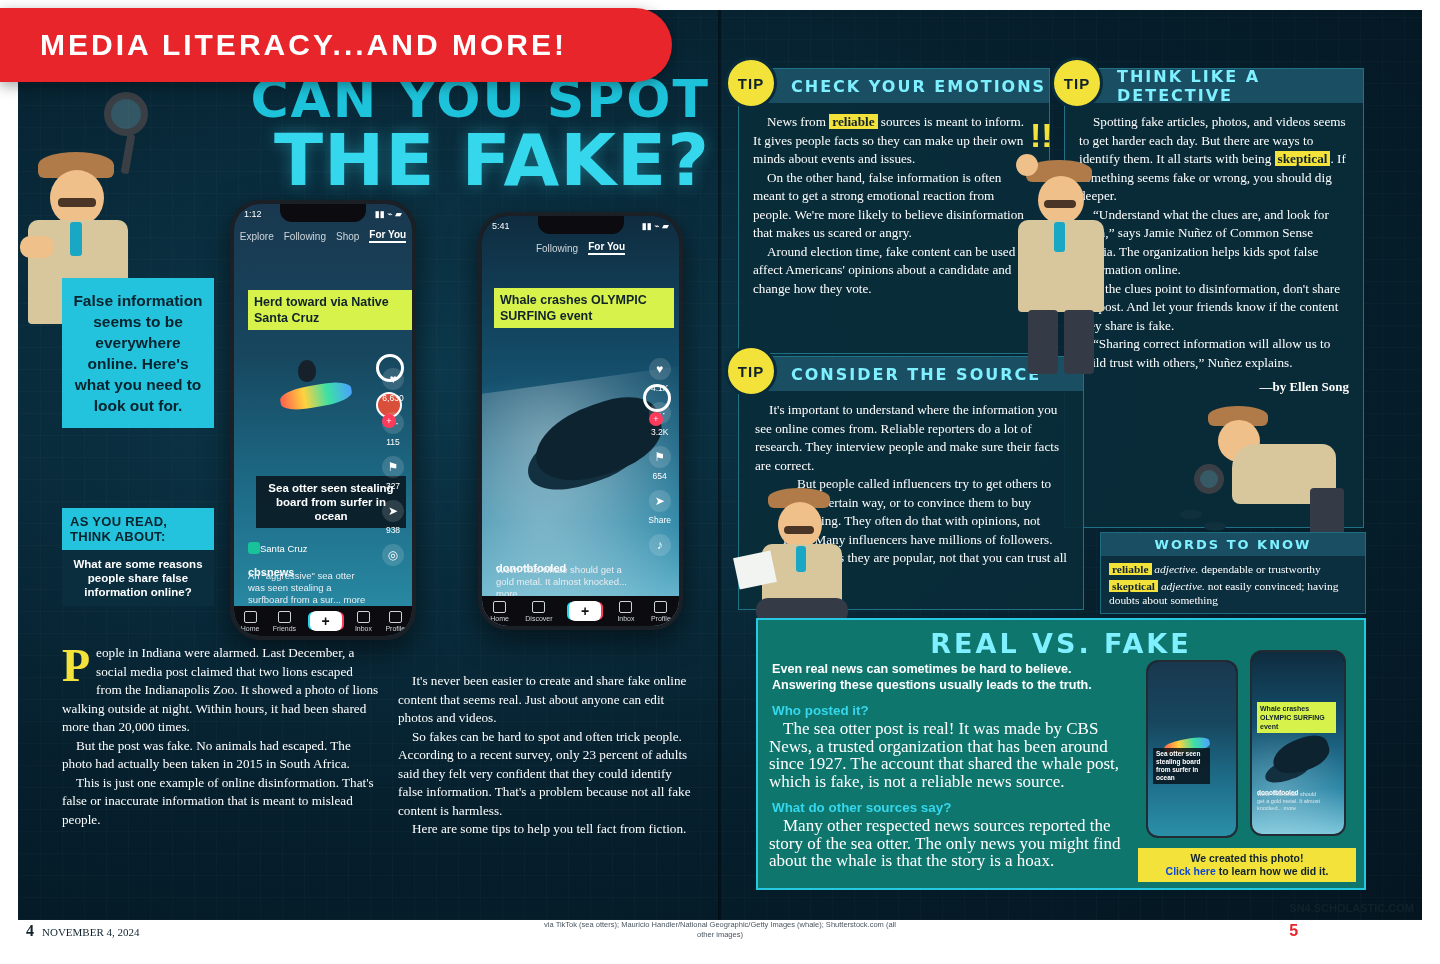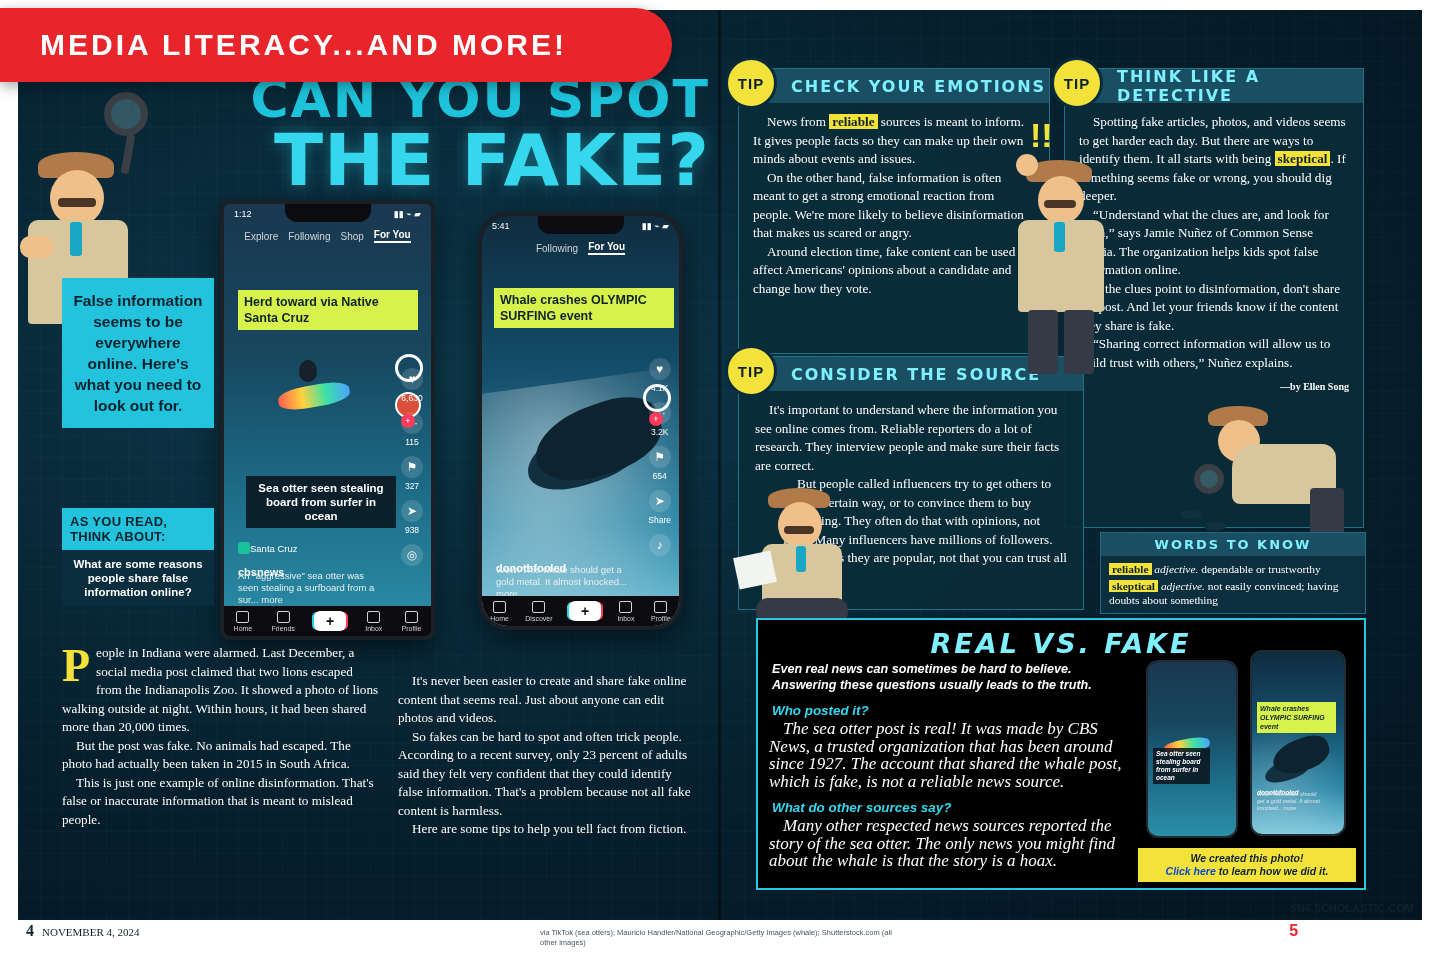--- a/index.html
+++ b/index.html
@@ -78,21 +78,21 @@
     background:#0a2e3e; color:#ffffff; font-size:11.5px; line-height:14px;
     padding:7px 8px; text-align:center; font-weight:bold;
   }
 
   
   .phone{
     position:absolute; border-radius:30px; background:#0b0b10;
     border:4px solid #1b1f26; box-shadow:0 10px 30px rgba(0,0,0,.55);
     overflow:hidden; z-index:10;
   }
-  .phone1{ left:220px; top:200px; width:215px; height:440px;border-radius:9px; }
+  .phone1{ left:230px; top:200px; width:186px; height:440px; }
   .phone2{ left:478px; top:212px; width:205px; height:418px; }
   .notch{
     position:absolute; left:50%; transform:translateX(-50%); top:0;
     width:86px; height:18px; background:#0b0b10; border-radius:0 0 12px 12px; z-index:5;
   }
   .statusbar{
     position:absolute; top:0; left:0; right:0; height:20px; color:#fff;
     font-size:9px; display:flex; align-items:center; justify-content:space-between;
     padding:0 10px; z-index:4;
   }
@@ -238,42 +238,42 @@
     display:flex;align-items:center;justify-content:center; letter-spacing:1px;
     border:3px solid #0a2c3a; z-index:3;
   }
   .tipbody{
     color:#fff; font-family:"Liberation Serif", serif; font-size:13.2px; line-height:18.5px;
     padding:10px 14px 12px 14px;
   }
   .tipbody p{ margin:0; text-indent:14px; }
   .tipbody p.first{ text-indent:14px; }
   .hl-y{ background:#f2e23a; color:#10232c; font-weight:bold; padding:0 3px; }
-  .byline{ text-align:right; font-weight:bold; font-size:10px; margin-top:6px; }
+  .byline{ text-align:right; font-weight:bold; font-size:13px; margin-top:6px; }
 
   .card-emotions{ left:738px; top:68px; width:312px; height:286px; }
   .card-detective{ left:1064px; top:68px; width:300px; height:460px; }
   .card-source{ left:738px; top:356px; width:346px; height:254px; }
 
   
   .wtk{
     position:absolute; left:1100px; top:532px; width:266px; z-index:13;
     background:#0b2f3f; border:1px solid rgba(60,200,225,.4);
   }
   .wtk-head{
     background:#1a4f63; color:#7ef0ff; font-weight:bold; letter-spacing:2px;
     font-size:13px; text-align:center; padding:4px 0; font-family:"DejaVu Sans", sans-serif;
   }
   .wtk-body{ padding:6px 8px; color:#fff; font-size:11.4px; line-height:14px;
     font-family:"Liberation Serif", serif;}
 
   
   .rvf{
     position:absolute; left:756px; top:618px; width:610px; height:272px; z-index:13;
-    background:#000000; border:2px solid #27c9e2;font-style:italic;
+    background:#0f766e; border:2px solid #27c9e2;
   }
   .rvf-title{
     color:#7ef0ff; font-weight:bold; font-size:27px; letter-spacing:3px;
     text-align:center; padding:8px 0 2px 0; font-family:"DejaVu Sans", sans-serif;
   }
   .rvf-sub{
     color:#fff; font-weight:bold; font-size:12.6px; line-height:16px;
     padding:0 14px 8px 14px;
   }
   .rvf-q{ color:#34d7ec; font-weight:bold; font-size:13.4px; padding:2px 14px 2px 14px;}
@@ -302,22 +302,22 @@
   .credit-box a{ color:#0d47d6; text-decoration:none; }
 
   
   .folio-l{ position:absolute; left:26px; bottom:24px; color:#10232c; font-size:11px;
      font-family:"Liberation Serif", serif; z-index:30; display:flex; align-items:baseline; gap:8px;}
   .folio-l .num{ font-size:16px; font-weight:bold; }
   .folio-r{ position:absolute; right:26px; bottom:24px; color:#10232c; font-size:11px;
      z-index:30; display:flex; align-items:baseline; gap:8px; font-weight:bold;flex-direction:column;}
   .folio-r .num{ font-size:16px; font-weight:bold; color:#e8252a; }
   .credits{
-    position:absolute; left:50%; transform:translateX(-50%); bottom:16px; z-index:30;
-    color:#4a5560; font-size:7.5px; line-height:10px; text-align:left; width:360px;
+    position:absolute; left:50%; transform:translateX(-50%); bottom:24px; z-index:30;
+    color:#4a5560; font-size:7.5px; line-height:10px; text-align:center; width:360px;
   }
   .whitebar{
     position:absolute; left:0; bottom:0; width:1440px; height:44px; background:#fff; z-index:25;
   }
   .topbar{ position:absolute; left:0; top:0; width:1440px; height:10px; background:#fff; z-index:25;}
   .sidebarL{ position:absolute; left:0; top:0; width:18px; height:964px; background:#fff; z-index:25;}
   .sidebarR{ position:absolute; right:0; top:0; width:18px; height:964px; background:#fff; z-index:25;}
 </style>
 </head>
 <body>

